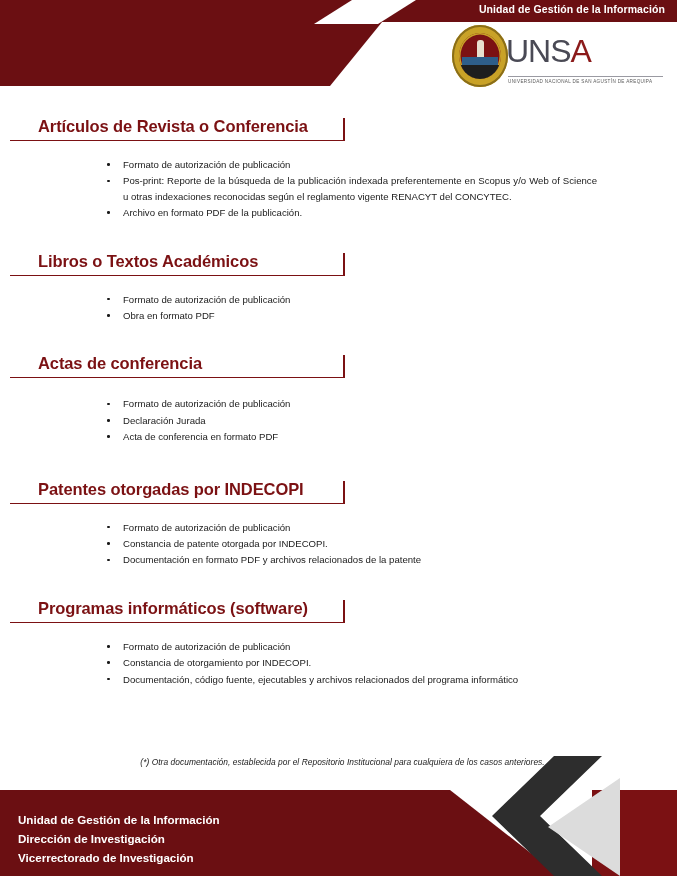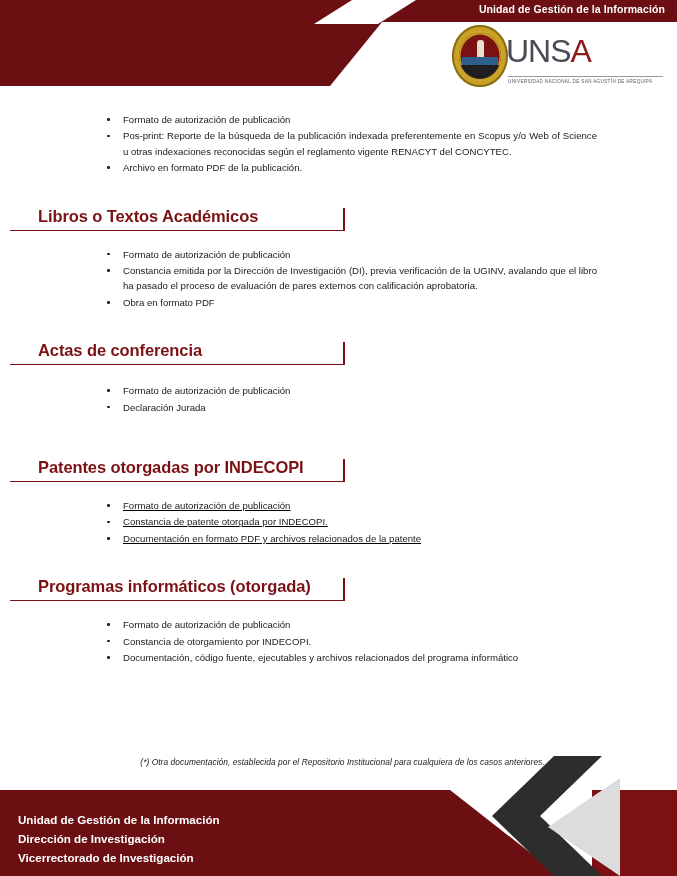--- a/index.html
+++ b/index.html
@@ -279,62 +279,65 @@
       </div>
     </div>
     <div class="unsa-word"><span>UNS</span><span class="a-red">A</span></div>
     <div class="unsa-sub">UNIVERSIDAD NACIONAL DE SAN AGUSTÍN DE AREQUIPA</div>
   </div>
 </div>
 
 <div class="content">
 
   <div class="section" style="margin-top:14px;">
+    <div class="section-head">
+      <div class="section-title">Artículos de Revista o Conferencia</div>
+    </div>
     <ul class="bullets" style="margin-top:16px;">
       <li class="nojustify">Formato de autorización de publicación</li>
       <li>Pos-print: Reporte de la búsqueda de la publicación indexada preferentemente en Scopus y/o Web of Science u otras indexaciones reconocidas según el reglamento vigente RENACYT del CONCYTEC.</li>
       <li class="nojustify">Archivo en formato PDF de la publicación.</li>
     </ul>
   </div>
 
   <div class="section" style="margin-top:24px;">
     <div class="section-head">
       <div class="section-title">Libros o Textos Académicos</div>
     </div>
     <ul class="bullets" style="margin-top:16px;">
       <li class="nojustify">Formato de autorización de publicación</li>
-      <li>Constancia emitida por la Dirección de Investigación (DI), previa verificación de la UGINV, avalando que el libro ha pasado el proceso de evaluación de pares externos con calificación aprobatoria.</li>
       <li class="nojustify">Obra en formato PDF</li>
     </ul>
   </div>
 
   <div class="section" style="margin-top:24px;">
     <div class="section-head">
       <div class="section-title">Actas de conferencia</div>
     </div>
     <ul class="bullets" style="margin-top:18px;">
       <li class="nojustify">Formato de autorización de publicación</li>
       <li class="nojustify">Declaración Jurada</li>
-    </ul>
-  </div>
-
-  <div class="section" style="margin-top:36px;text-decoration:underline;">
+      <li class="nojustify">Acta de conferencia en formato PDF</li>
+    </ul>
+  </div>
+
+  <div class="section" style="margin-top:28px;">
     <div class="section-head">
       <div class="section-title">Patentes otorgadas por INDECOPI</div>
     </div>
     <ul class="bullets" style="margin-top:16px;">
       <li class="nojustify">Formato de autorización de publicación</li>
       <li class="nojustify">Constancia de patente otorgada por INDECOPI.</li>
       <li class="nojustify">Documentación en formato PDF y archivos relacionados de la patente</li>
     </ul>
   </div>
 
   <div class="section" style="margin-top:24px;">
     <div class="section-head">
-      <div class="section-title">Programas informáticos (otorgada)</div>
+      <div class="section-title">Programas informáticos (software)</div>
     </div>
     <ul class="bullets" style="margin-top:16px;">
       <li class="nojustify">Formato de autorización de publicación</li>
       <li class="nojustify">Constancia de otorgamiento por INDECOPI.</li>
       <li class="nojustify">Documentación, código fuente, ejecutables y archivos relacionados del programa informático</li>
     </ul>
   </div>
 
 </div>
 

